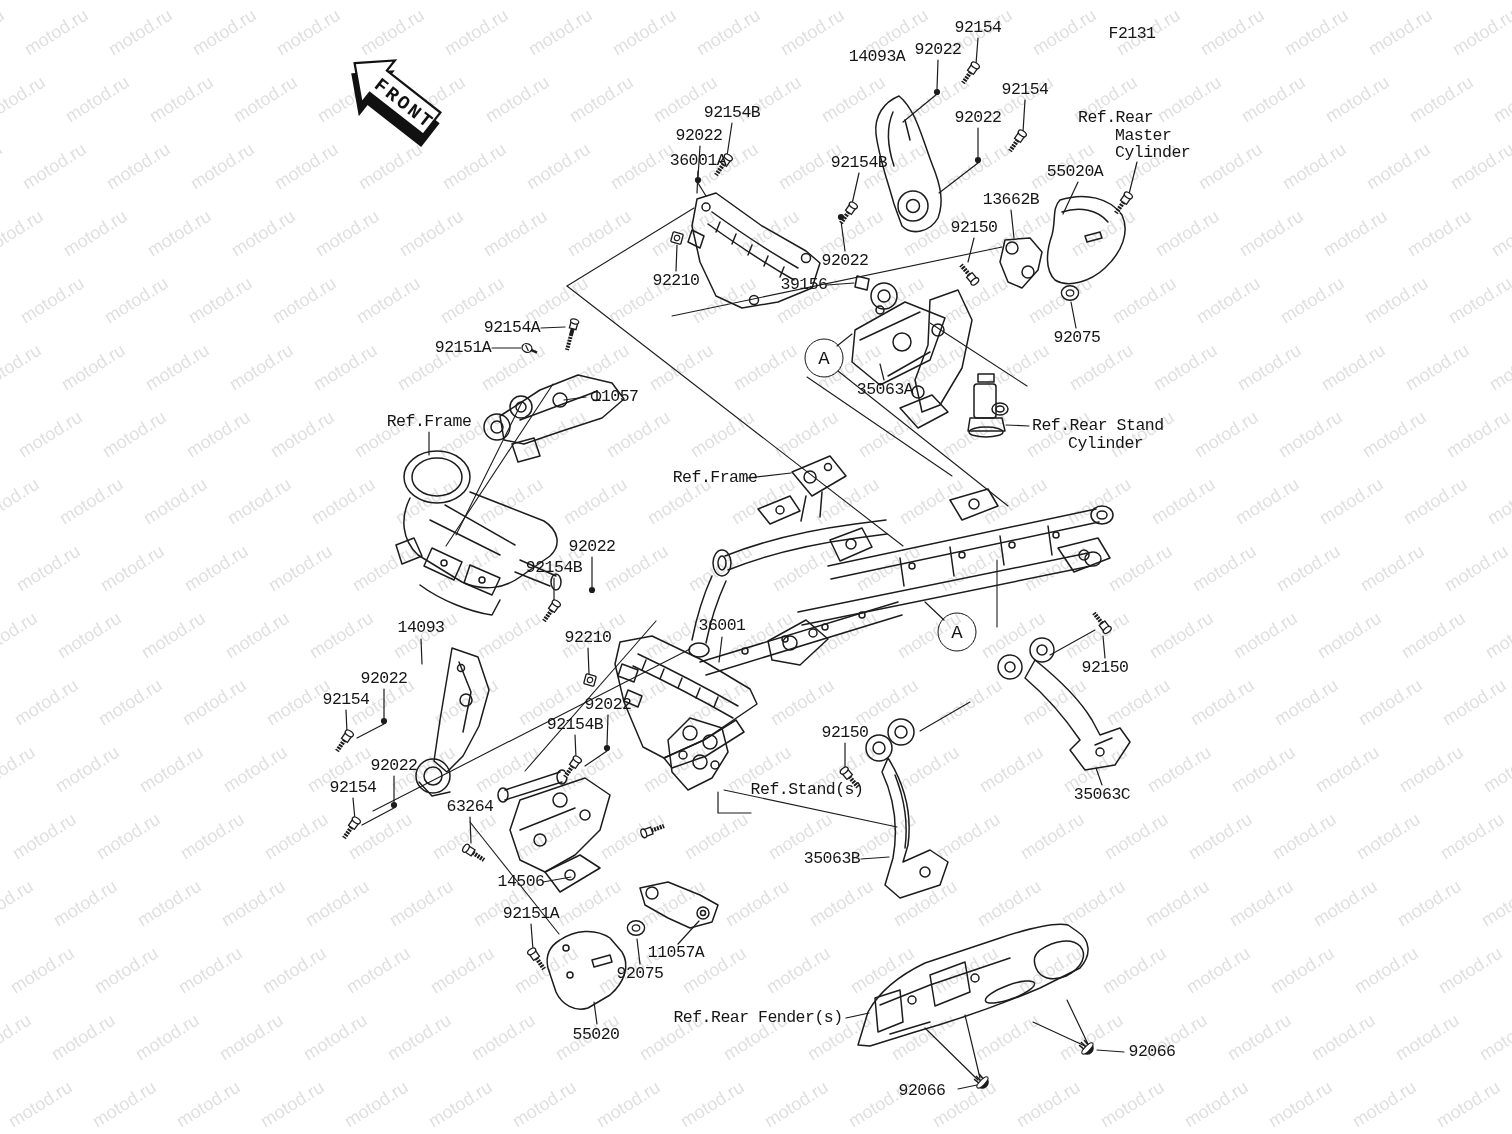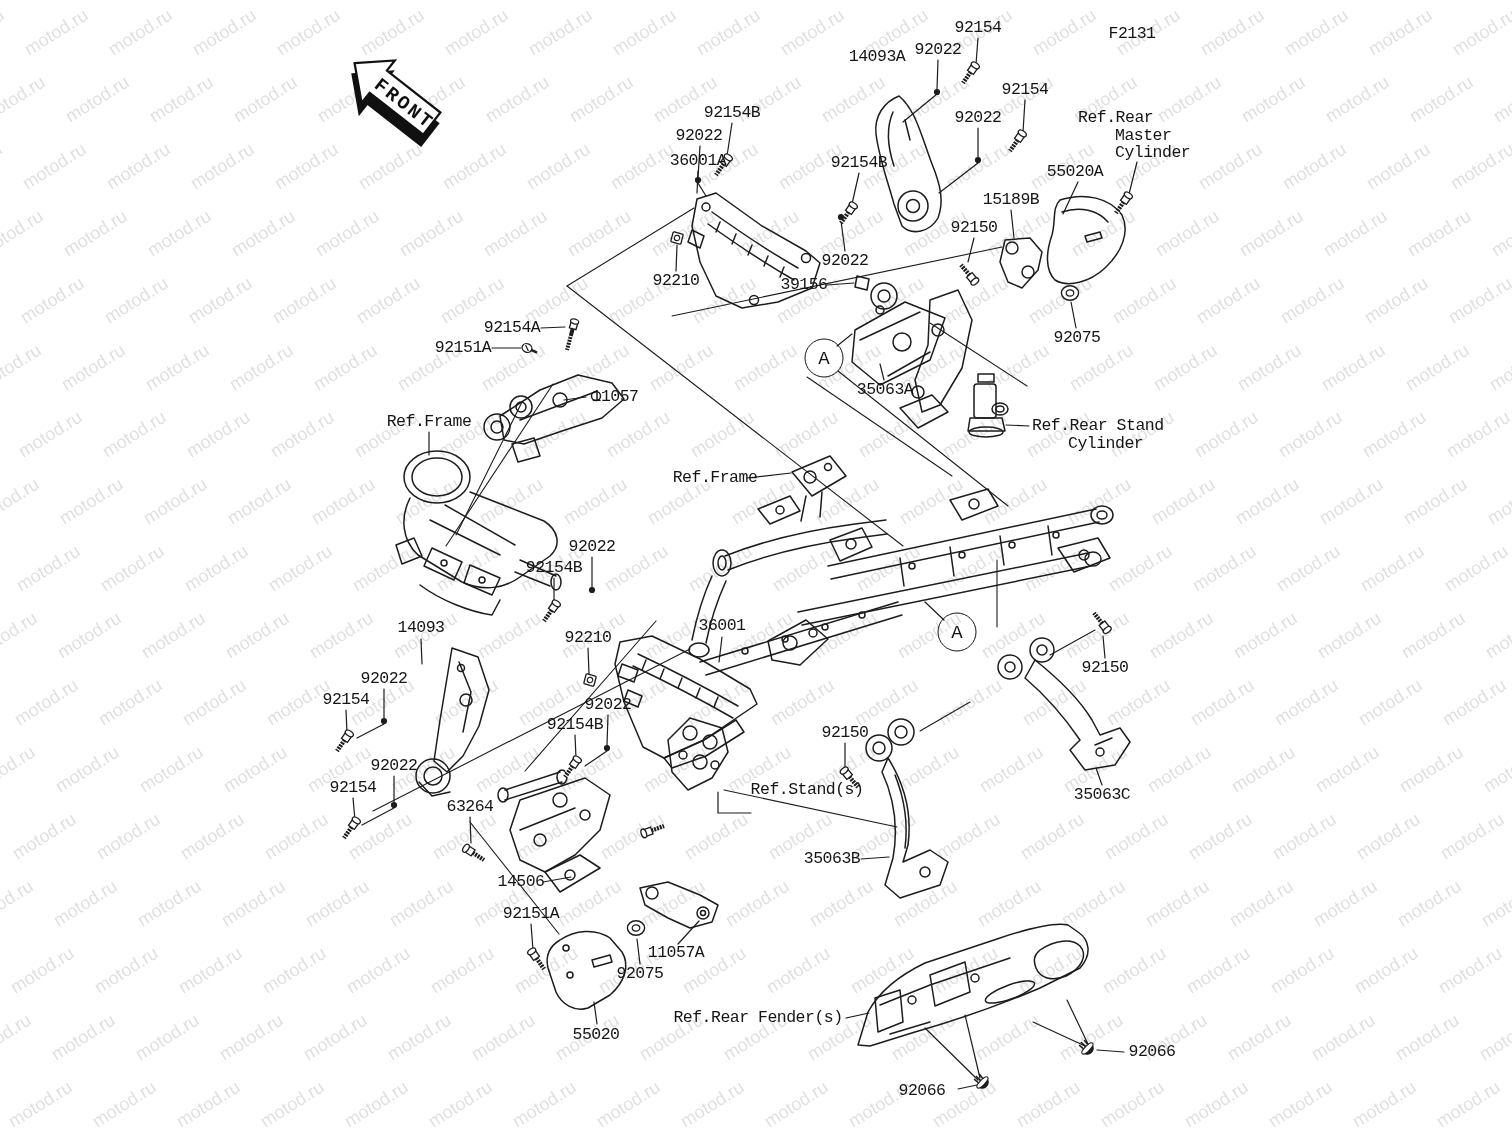--- a/index.html
+++ b/index.html
@@ -712,21 +712,21 @@
       <div class="callout" style="left: 1025px; top: 90px;">92154</div>
       <div class="callout" style="left: 732px; top: 113px;">92154B</div>
       <div class="callout" style="left: 978px; top: 118px;">92022</div>
       <div class="callout left" style="left: 1078px; top: 118px;">Ref.Rear</div>
       <div class="callout" style="left: 699px; top: 136px;">92022</div>
       <div class="callout left" style="left: 1115px; top: 136px;">Master</div>
       <div class="callout left" style="left: 1115px; top: 153px;">Cylinder</div>
       <div class="callout" style="left: 698px; top: 161px;">36001A</div>
       <div class="callout" style="left: 859px; top: 163px;">92154B</div>
       <div class="callout" style="left: 1075px; top: 172px;">55020A</div>
-      <div class="callout" style="left: 1011px; top: 200px;">15189B</div>
+      <div class="callout" style="left: 1011px; top: 200px;">13662B</div>
       <div class="callout" style="left: 974px; top: 228px;">92150</div>
       <div class="callout" style="left: 845px; top: 261px;">92022</div>
       <div class="callout" style="left: 676px; top: 281px;">92210</div>
       <div class="callout" style="left: 804px; top: 285px;">39156</div>
       <div class="callout" style="left: 512px; top: 328px;">92154A</div>
       <div class="callout" style="left: 1077px; top: 338px;">92075</div>
       <div class="callout" style="left: 463px; top: 348px;">92151A</div>
       <div class="callout" style="left: 885px; top: 390px;">35063A</div>
       <div class="callout" style="left: 615px; top: 397px;">11057</div>
       <div class="callout" style="left: 429px; top: 422px;">Ref.Frame</div>

